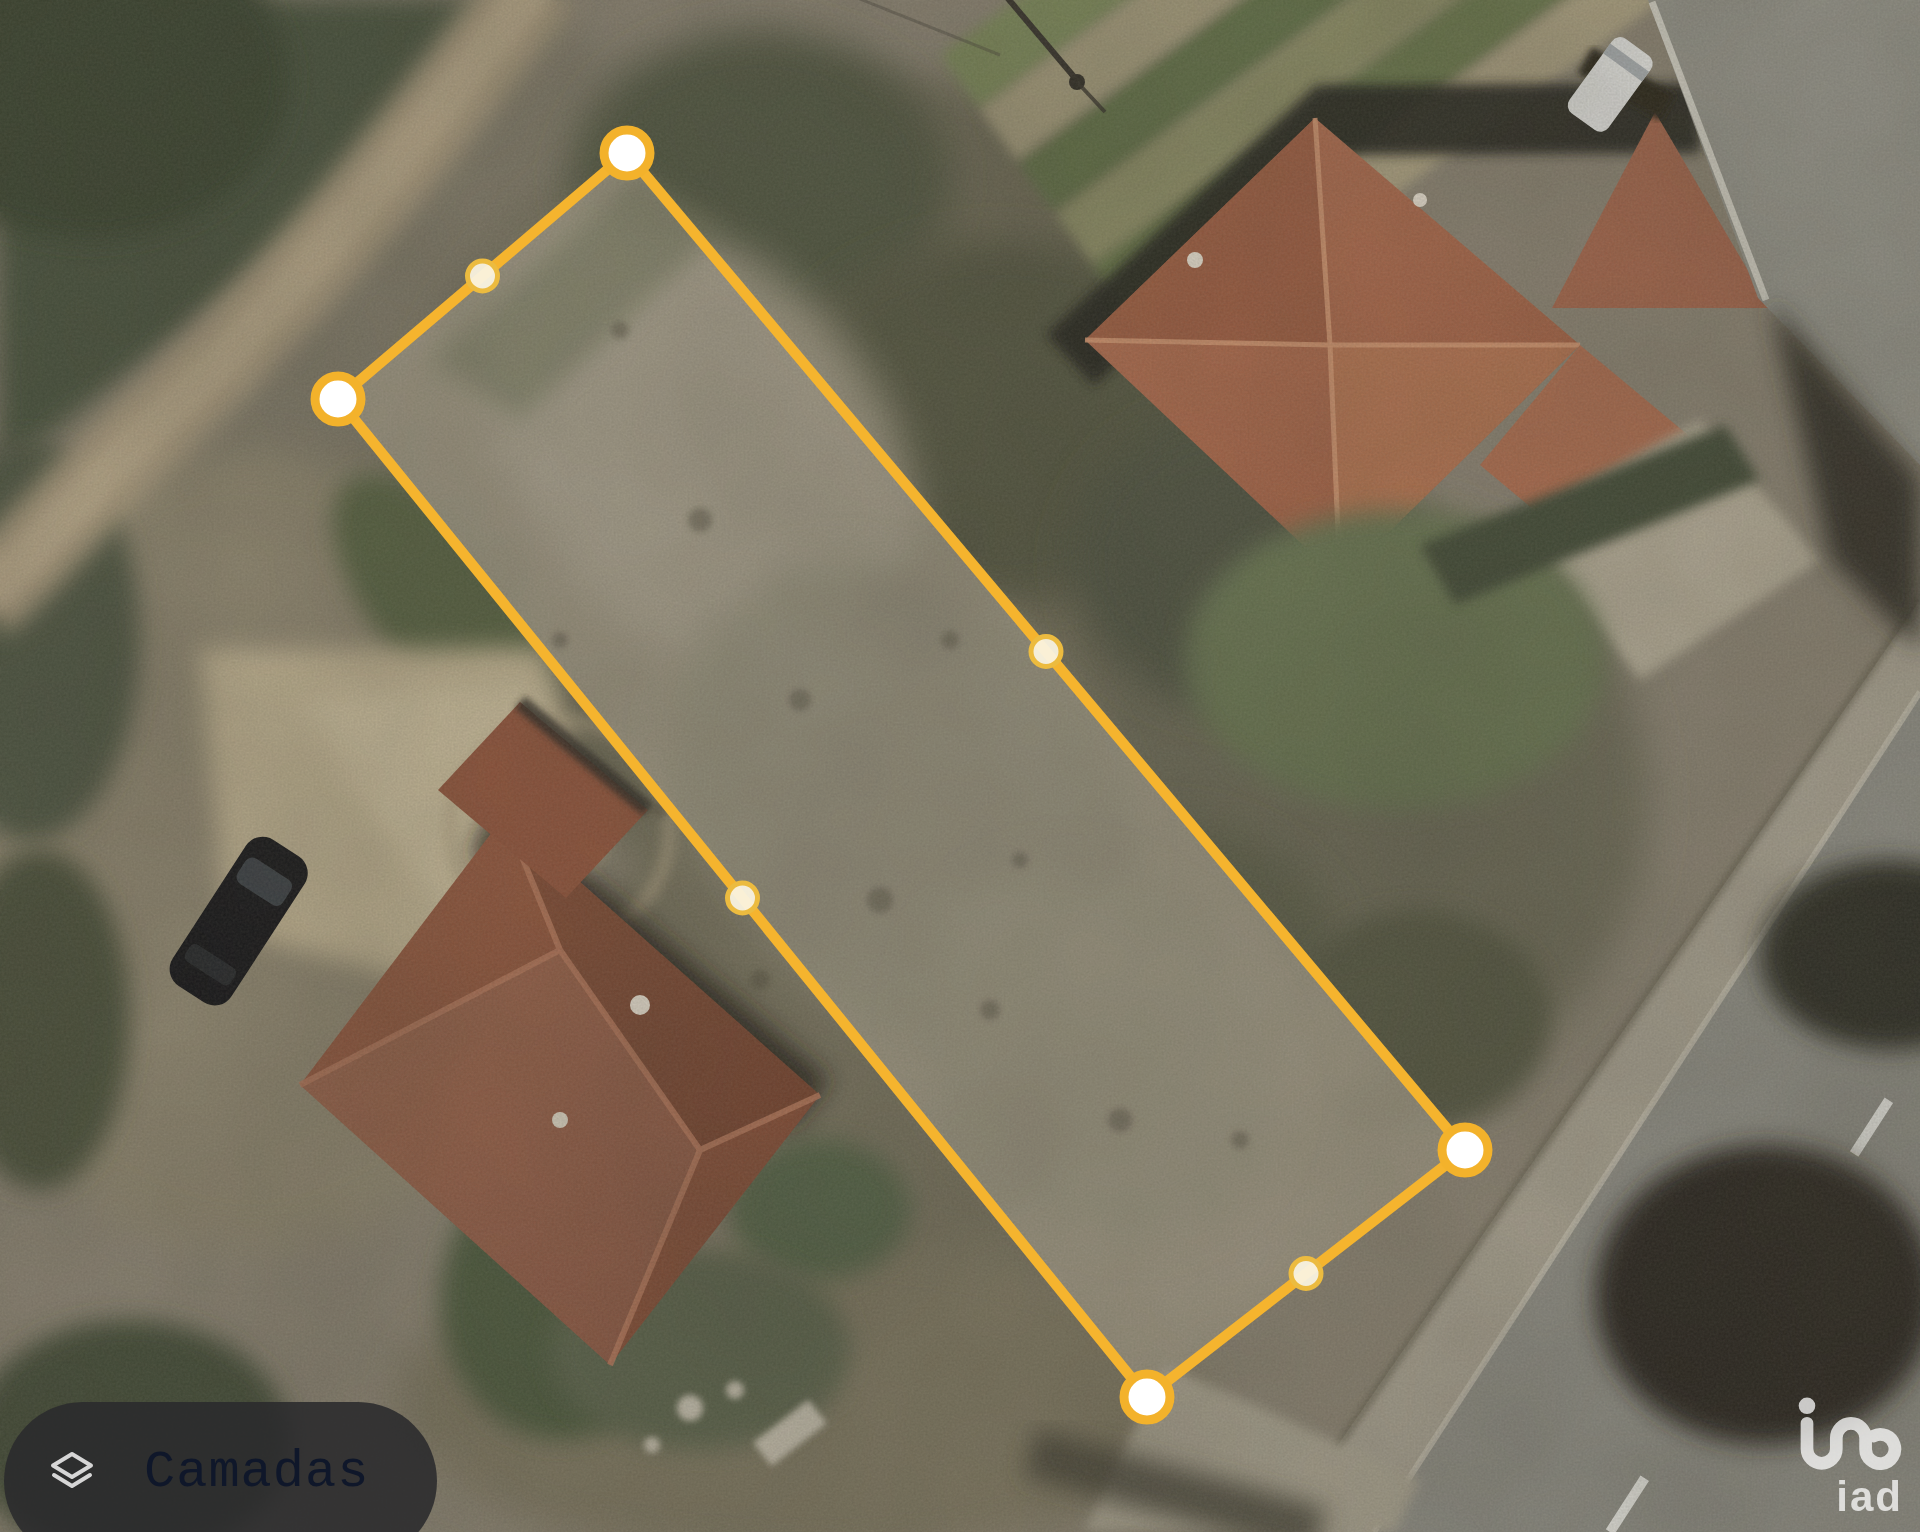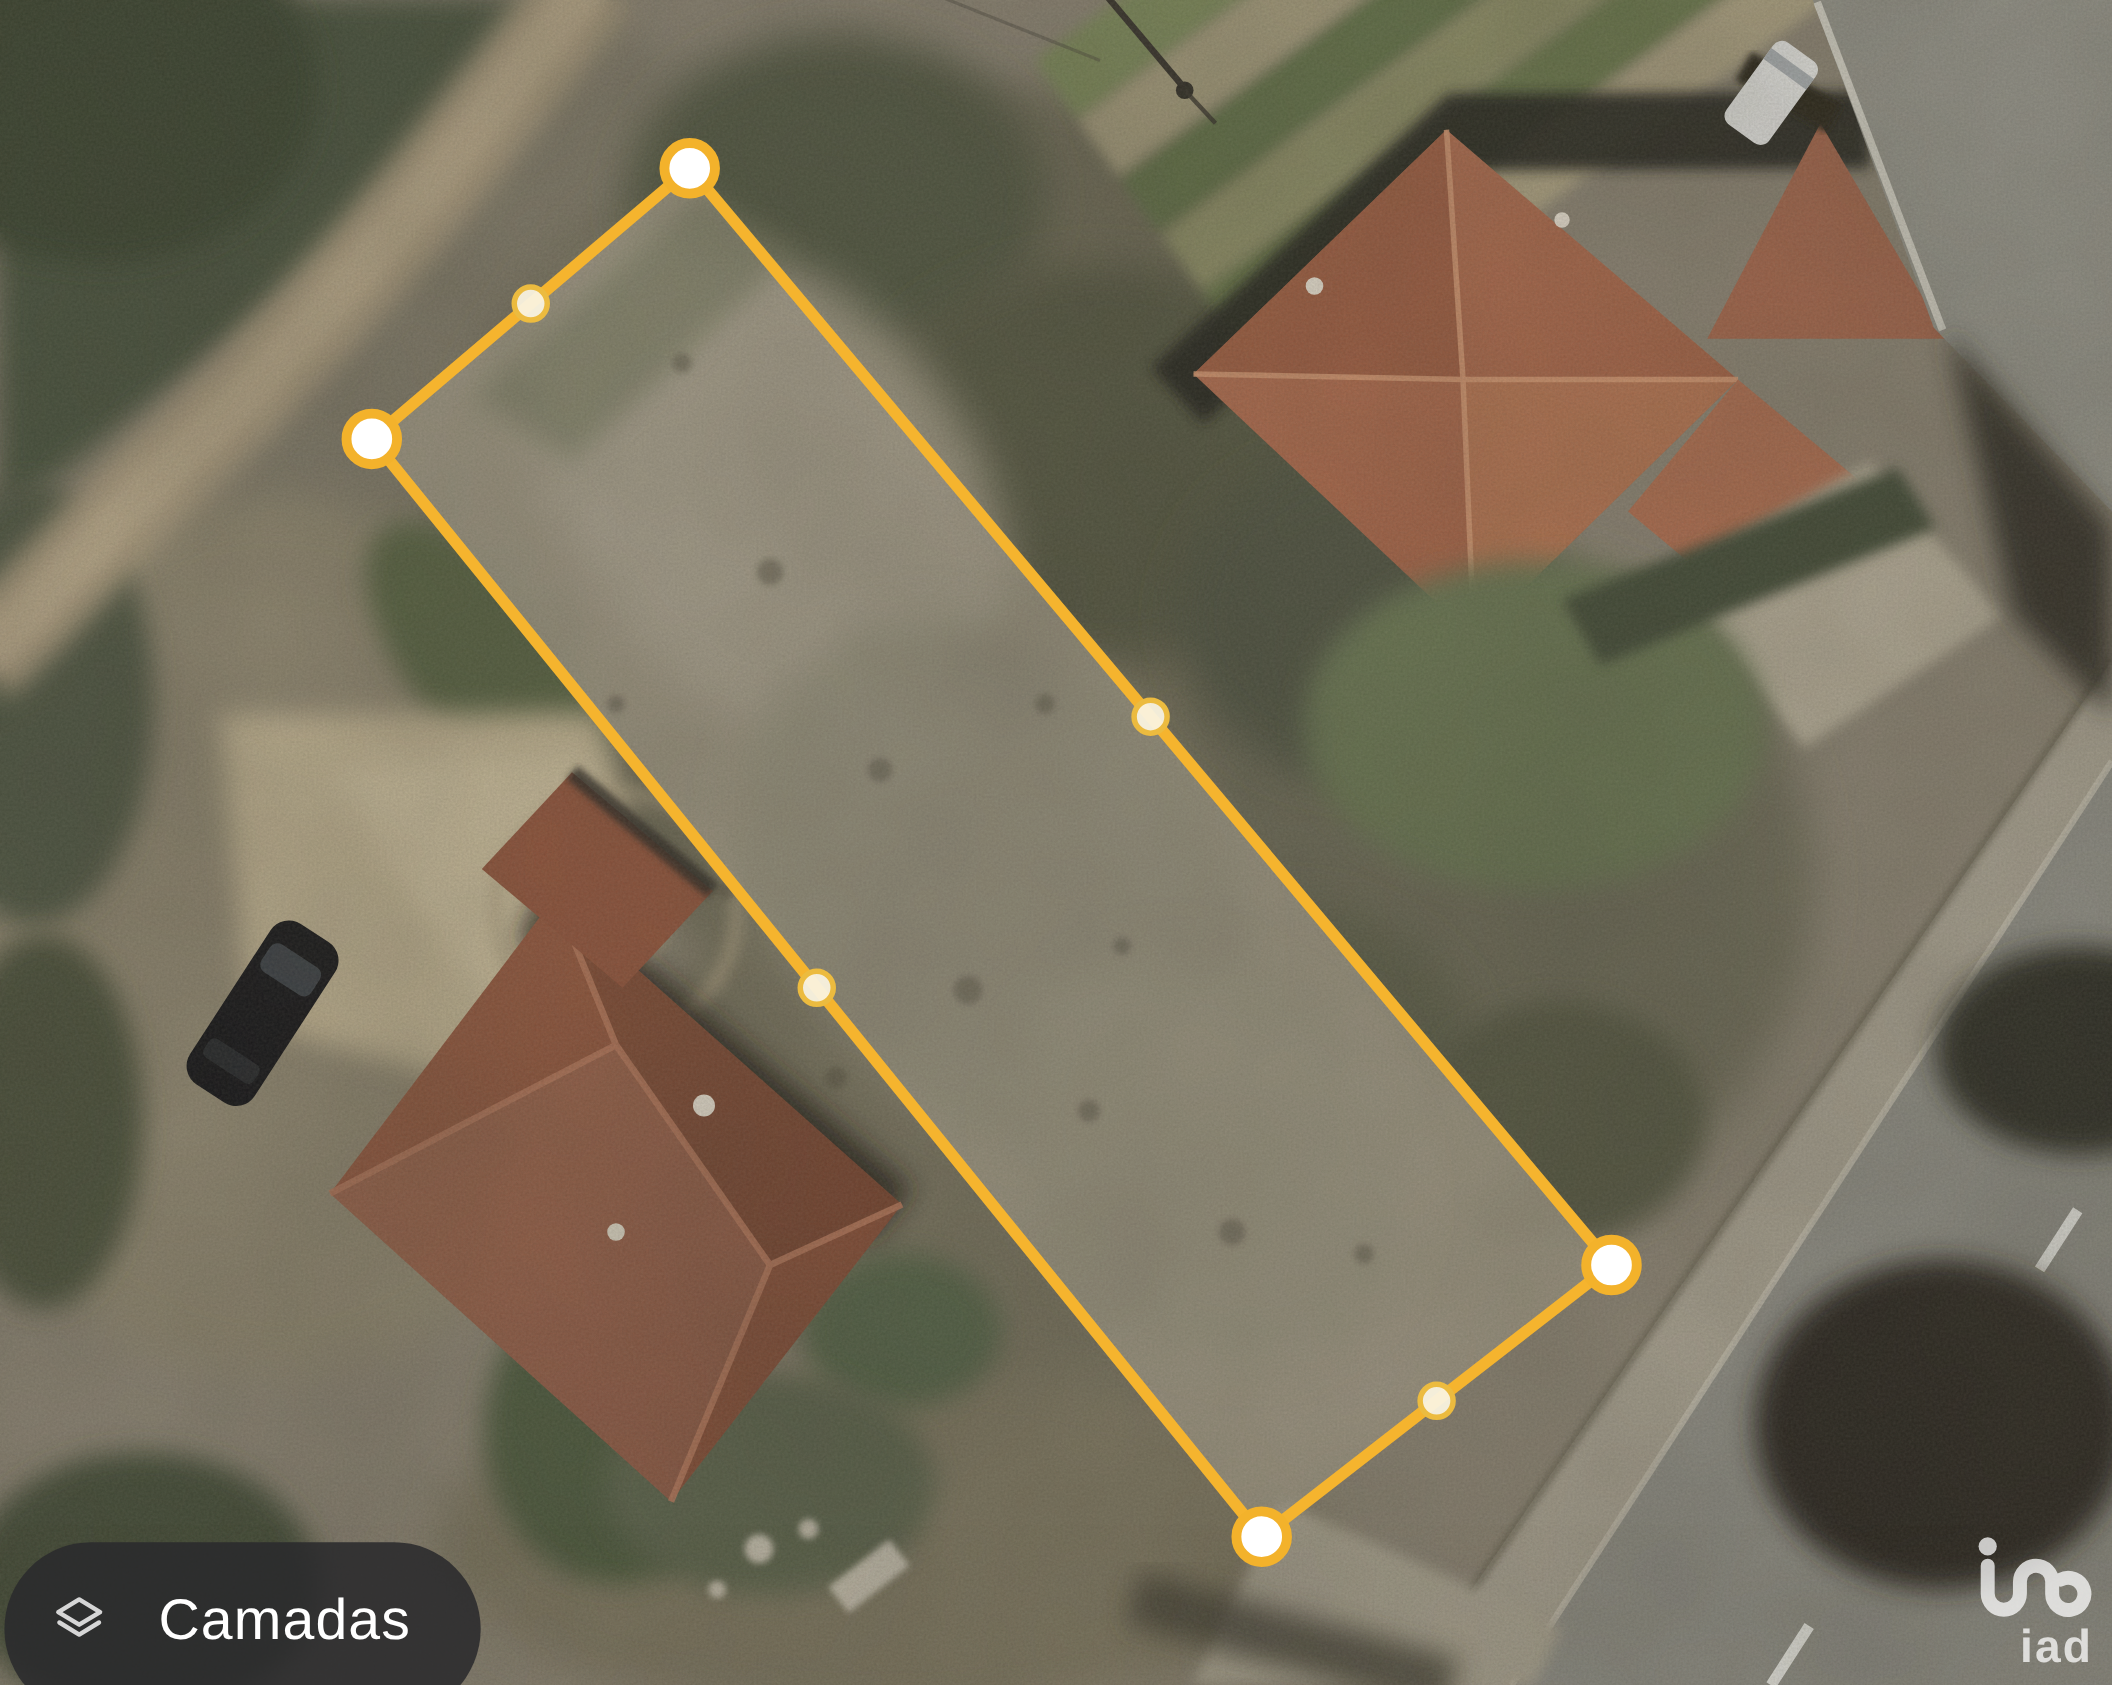--- a/index.html
+++ b/index.html
@@ -11,23 +11,23 @@
   .full{width:1920px;height:1532px;x:0;y:0;}
 
   
   .camadas{
     position:absolute;left:4px;bottom:-28px;width:433px;height:158px;
     background:rgba(42,42,44,0.88);border-radius:79px;
     display:flex;align-items:center;gap:48px;padding-left:44px;box-sizing:border-box;
     z-index:5;
   }
   .camadas .lbl{
-    color:#ffffff;font-size:52px;letter-spacing:1px;line-height:1;
+    color:#0f172a;font-size:52px;letter-spacing:1px;line-height:1;
     transform:translateY(-8px);
-    font-family:Liberation Sans, sans-serif;
+    font-family:Liberation Mono, monospace;
   }
   .camadas svg{transform:translateY(-8px);}
 
   
   .iad{
     position:absolute;right:17px;bottom:14px;z-index:5;opacity:0.74;
     display:flex;flex-direction:column;align-items:flex-end;
   }
   .iad .iadtxt{
     color:#ffffff;font-weight:bold;font-size:42px;letter-spacing:2px;line-height:1;

